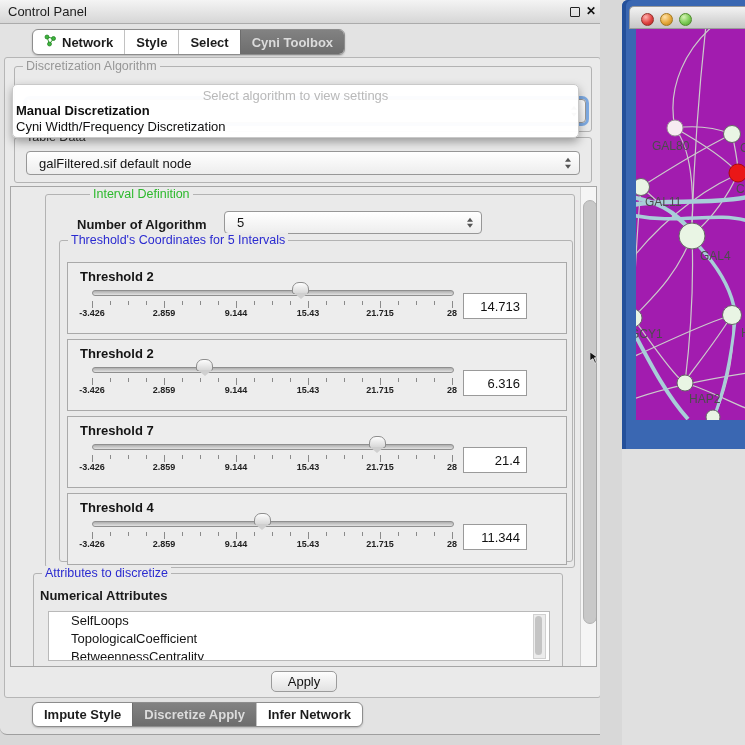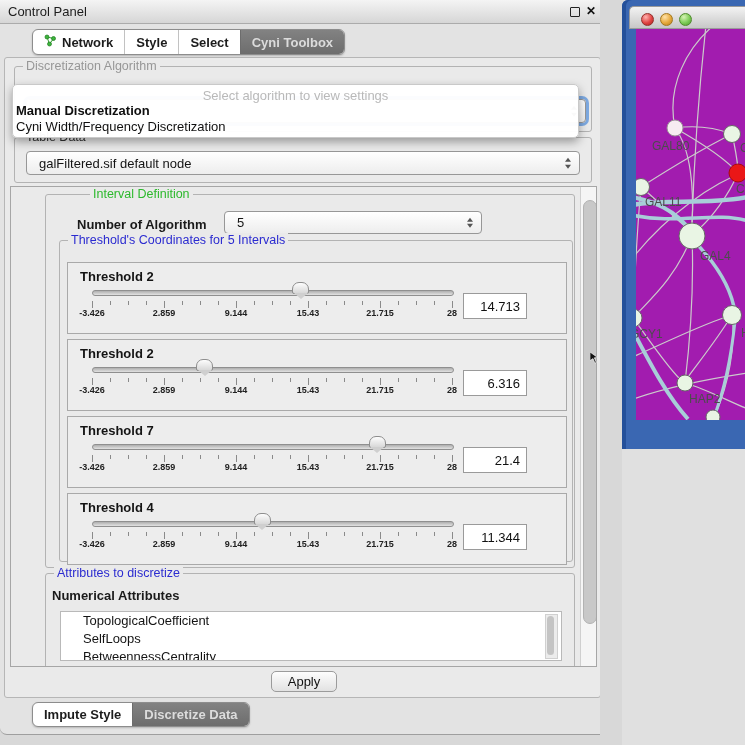--- a/index.html
+++ b/index.html
@@ -58,21 +58,21 @@
   .track{position:absolute;left:24px;top:27px;width:360px;height:4px;border:1px solid #8f8f8f;border-radius:3px;
          background:linear-gradient(#aeaeae,#e2e2e2);}
   .thumb{position:absolute;top:19px;width:15px;height:10px;background:linear-gradient(#fdfdfd,#d8d8d8);
          border:1px solid #8e8e8e;border-radius:7px 7px 2px 2px;}
   .thumb::after{content:"";position:absolute;left:0.5px;top:10px;width:0;height:0;
          border-left:7px solid transparent;border-right:7px solid transparent;border-top:6px solid #cfcfcf;}
   .tick{position:absolute;top:38px;width:1px;background:#8a8a8a;}
   .ticklbl{position:absolute;top:45px;font-size:9px;font-weight:bold;color:#222;transform:translateX(-50%);white-space:nowrap;}
   .valbox{position:absolute;left:395px;top:30px;width:56px;height:24px;background:#fff;border:1px solid #9a9a9a;
           font-size:13px;color:#111;display:flex;align-items:center;justify-content:flex-end;padding-right:6px;box-sizing:content-box;}
-  #attr-grp{position:absolute;left:34px;top:386px;width:530px;height:118px;}
+  #attr-grp{position:absolute;left:22px;top:386px;width:530px;height:118px;}
   #attr-title{position:absolute;left:6px;top:14px;font-size:13px;font-weight:bold;color:#1a1a1a;}
   #attr-list{position:absolute;left:14px;top:37px;width:500px;height:48px;background:#fff;
              border:1px solid #b9b9b9;overflow:hidden;}
   .attr-item{font-size:13px;color:#141414;line-height:18px;padding-left:22px;white-space:nowrap;}
   #attr-scroll{position:absolute;right:3px;top:2px;width:11px;height:43px;background:#ececec;border:1px solid #d0d0d0;}
   #attr-thumb{position:absolute;left:1px;top:1px;width:7px;height:39px;background:#c4c4c4;border-radius:4px;}
   #apply-btn{left:271px;top:671px;width:66px;height:21px;background:linear-gradient(#fdfdfd,#e2e2e2);
              border:1px solid #9b9b9b;border-radius:5px;font-size:13px;color:#111;
              display:flex;align-items:center;justify-content:center;box-sizing:border-box;}
   
@@ -301,22 +301,22 @@
                 <div class="thumb" style="left: 185.697px;"></div>
                 <div class="valbox">11.344</div>
               </div>
             </div>
         </div>
       </div>
       <div id="attr-grp" class="grp">
         <span class="legend lg-blue">Attributes to discretize</span>
         <span id="attr-title">Numerical Attributes</span>
         <div id="attr-list">
-          <div class="attr-item">TopologicalCoefficient</div>
-            <div class="attr-item">SelfLoops</div>
+          <div class="attr-item">SelfLoops</div>
+            <div class="attr-item">TopologicalCoefficient</div>
             <div class="attr-item">BetweennessCentrality</div>
             <div id="attr-scroll">
               <div id="attr-thumb"></div>
             </div>
         </div>
       </div>
       <div id="vscroll">
           <div id="vthumb"></div>
         </div>
     </div>
@@ -324,21 +324,24 @@
     <div id="apply-btn" class="abs">
       <span>Apply</span>
     </div>
 
     <div id="bottom-tabs" class="abs tabbar">
         <div class="seg">
           <div class="tab">
             <span>Impute Style</span>
           </div>
           <div class="tab sel">
-            <span>Discretize Data</span>
+            <span>Discretize Apply</span>
+          </div>
+          <div class="tab">
+            <span>Infer Network</span>
           </div>
         </div>
       </div>
   </div>
 
   <div id="right-bg" class="abs"></div>
 
   <div id="net-window" class="abs"></div>
   <div id="net-titlebar" class="abs">
     <span id="light-red" class="light"></span>

